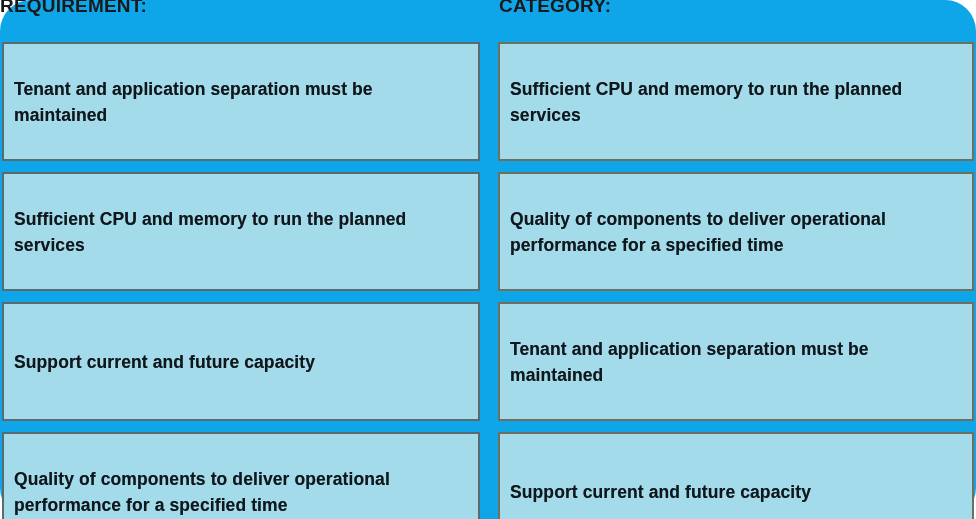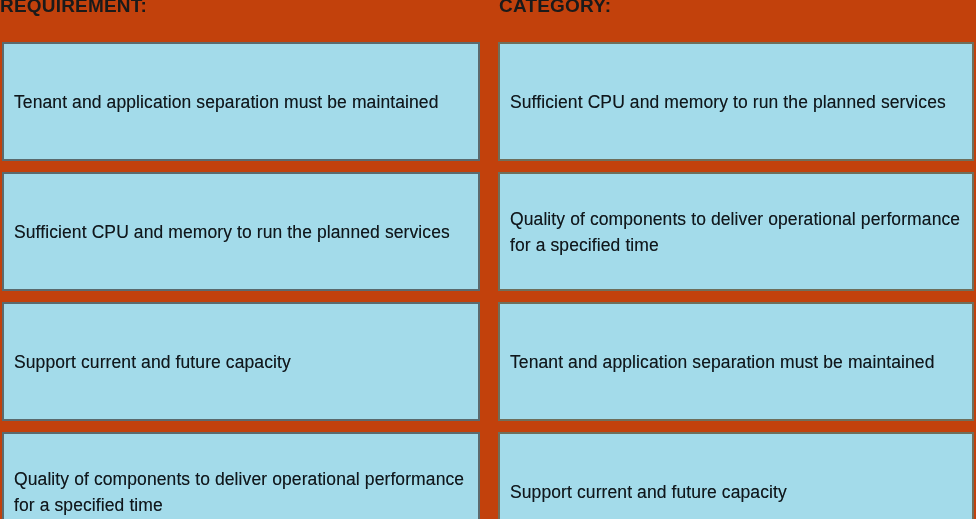--- a/index.html
+++ b/index.html
@@ -13,21 +13,22 @@
     height: 519px;
     overflow: hidden;
     font-family: "Liberation Sans", sans-serif;
     position: relative;
   }
 
   .page {
     position: relative;
     width: 976px;
     height: 519px;
-    background: #c2410c;
+    background: #0ea5e9;
+    border-radius: 31px;
   }
 
   
   .col-header {
     position: absolute;
     top: -6px;
     font-size: 19px;
     font-weight: bold;
     color: #1a1a1a;
     letter-spacing: 0.2px;
@@ -63,21 +64,21 @@
     overflow: hidden;
   }
   .column.left .card  { height: 119px; }
   .column.right .card { height: 119px; }
 
   
   .column.right .card { border-color: #6e6f5c; }
 
   .card-text {
     font-size: 17.5px;
-    font-weight: normal;
+    font-weight: bold;
     color: #10171c;
     line-height: 26px;
     letter-spacing: 0.1px;
     text-shadow: 0 0 0.4px rgba(0,0,0,0.45);
   }
   .column.right .card-text { font-size: 17.5px; }
 
   
   .card:last-child { margin-bottom: 0; }
 </style>

